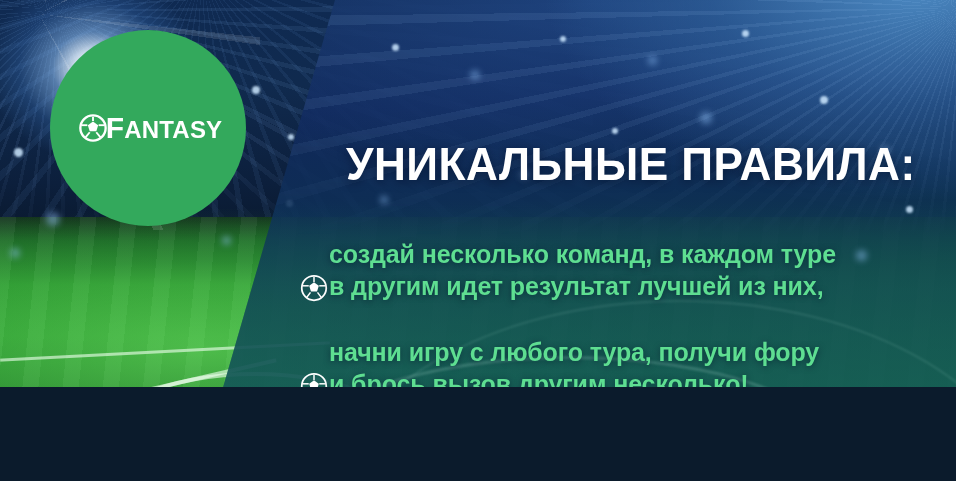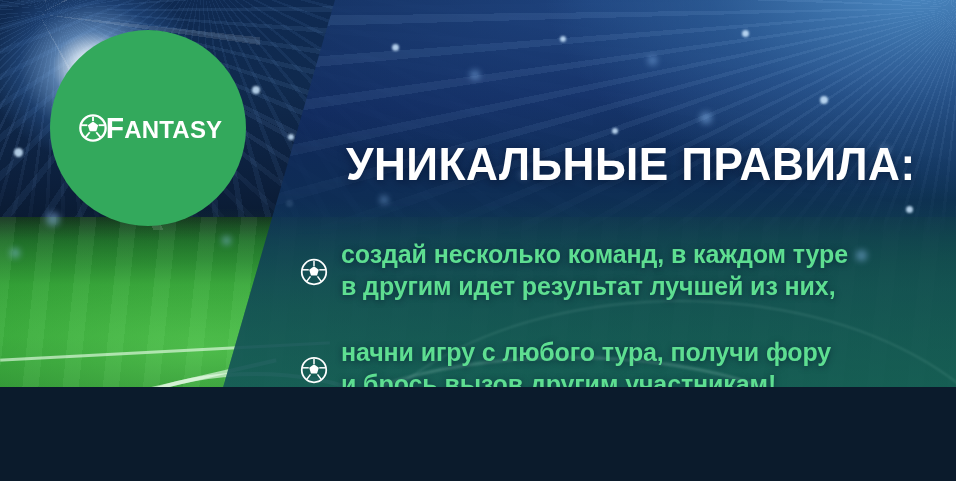--- a/index.html
+++ b/index.html
@@ -152,21 +152,21 @@
   .headline{
     position:absolute;left:346px;top:141px;
     color:#ffffff;font-weight:700;font-size:46px;line-height:1;
     letter-spacing:.5px;
     transform:scaleX(.96);transform-origin:left center;
     text-shadow:0 2px 10px rgba(2,12,36,.55);
     white-space:nowrap;
     font-family:"Liberation Sans", sans-serif;
   }
   .bullets{position:absolute;left:300px;top:238px;width:620px;}
-  .bullet{display:flex;align-items:center;gap:13px;margin-bottom:34px;}
+  .bullet{display:flex;align-items:flex-end;gap:1px;margin-bottom:34px;}
   .bullet:last-child{margin-bottom:16px;}
   .bullet-icon{flex:0 0 auto;width:28px;height:28px;margin-top:3px;}
   .bullet-text{
     color:#5ede91;font-weight:700;font-size:25px;line-height:1.28;
     letter-spacing:-.1px;
     text-shadow:0 1px 6px rgba(3,20,40,.55);
     font-family:"Liberation Sans", sans-serif;
   }
   .bullet-text .ln{display:block;white-space:nowrap;}
 </style>
@@ -267,18 +267,18 @@
         <circle cx="32" cy="32" r="28" fill="none" stroke="#ffffff" stroke-width="4"></circle>
         <polygon points="32,19 43,27 39,40 25,40 21,27" fill="#ffffff"></polygon>
         <path d="M32 6 L32 18" stroke="#ffffff" stroke-width="3.4"></path>
         <path d="M5 27 L20 27" stroke="#ffffff" stroke-width="3.4"></path>
         <path d="M59 27 L44 27" stroke="#ffffff" stroke-width="3.4"></path>
         <path d="M15 54 L24 42" stroke="#ffffff" stroke-width="3.4"></path>
         <path d="M49 54 L40 42" stroke="#ffffff" stroke-width="3.4"></path>
       </svg>
       <div class="bullet-text">
         <span class="ln">начни игру с любого тура, получи фору</span>
-        <span class="ln">и брось вызов другим участникам!</span>
+        <span class="ln">и брось вызов другим несколько!</span>
       </div>
     </div>
 
   </div>
 </div>
 
 </body></html>

